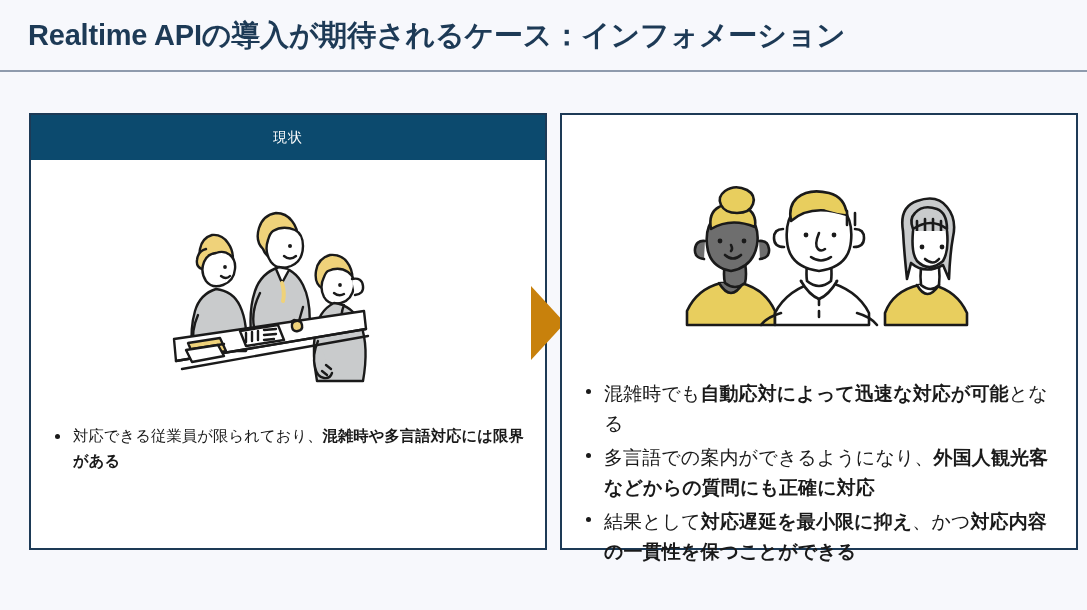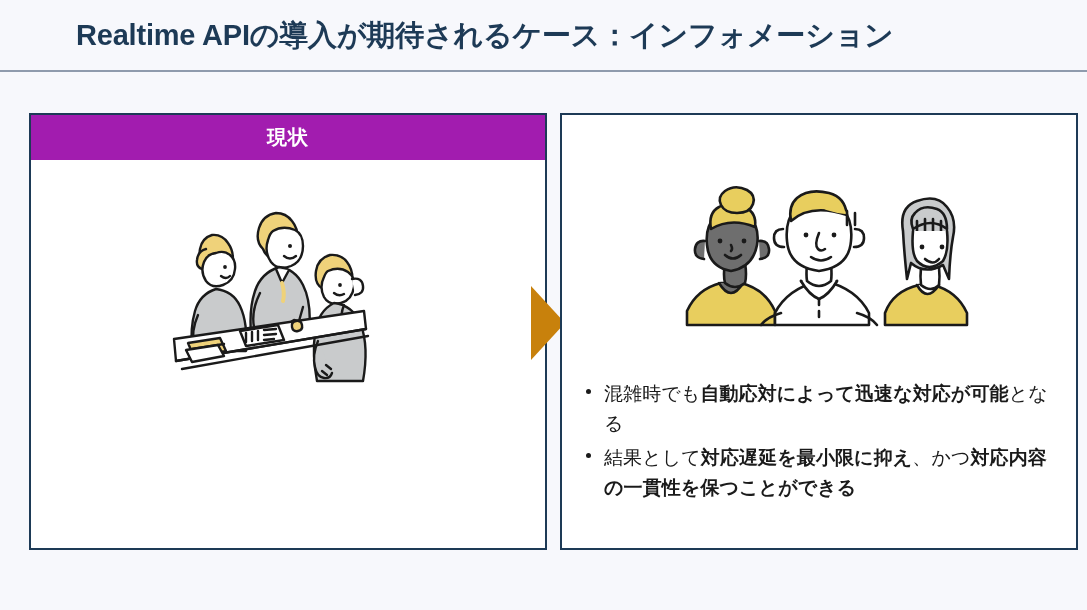--- a/index.html
+++ b/index.html
@@ -19,21 +19,20 @@
   
   .slide-title {
     position: absolute;
     left: 28px;
     top: 16px;
     font-size: 29px;
     font-weight: bold;
     letter-spacing: -0.2px;
     color: #1d3a56;
     white-space: nowrap;
-    margin-left: 48px;
   }
   .title-divider {
     position: absolute;
     left: 0;
     top: 70px;
     width: 1087px;
     height: 2px;
     background: #8f9bad;
   }
 
@@ -45,27 +44,27 @@
     height: 437px;
     background: #ffffff;
     border: 2px solid #1d3a56;
     box-sizing: border-box;
   }
   .card-left  { left: 29px; }
   .card-right { left: 560px; }
 
   .card-header {
     height: 45px;
-    background: #a21caf;
+    background: #0c4a6e;
     color: #ffffff;
     display: flex;
     align-items: center;
     justify-content: center;
-    font-size: 20px;
-    font-weight: bold;
+    font-size: 14px;
+    font-weight: normal;
     letter-spacing: 1px;
   }
 
   .card-body {
     position: relative;
     height: calc(100% - 45px);
   }
 
   
   .illustration {
@@ -182,20 +181,23 @@
           <path d="M72 138 L110 132 L116 147 L78 153 Z" fill="#ffffff"></path>
           <path d="M78 140 l0 9 M84 139 l0 9 M90 138 l0 9 M96 137 l12 -1 M96 142 l12 -1 M96 147 l10 -1"></path>
 
           <path d="M128 128 q5 -1 6 4 q1 5 -4 6 q-5 1 -6 -4 q-1 -5 4 -6 Z" fill="#efd27a"></path>
           <path d="M131 128 l4 -14"></path>
         </g>
       </svg>
     </div>
 
     <ul class="bullets left">
+      <li>
+        <span>対応できる従業員が限られており、<b>混雑時や多言語対応には限界がある</b></span>
+      </li>
     </ul>
   </div>
 </div>
 
 <div class="arrow">
   <svg width="34" height="74" viewBox="0 0 34 74" aria-hidden="true">
     <polygon points="0,0 34,37 0,74" fill="#c8810c"></polygon>
   </svg>
 </div>
 
@@ -249,17 +251,20 @@
           <path d="M256 104 q8 7 14 0"></path>
         </g>
       </svg>
     </div>
 
     <ul class="bullets right">
       <li>
         <span>混雑時でも<b>自動応対によって迅速な対応が可能</b>となる</span>
       </li>
       <li>
+        <span>多言語での案内ができるようになり、<b>外国人観光客などからの質問にも正確に対応</b></span>
+      </li>
+      <li>
         <span>結果として<b>対応遅延を最小限に抑え</b>、かつ<b>対応内容の一貫性を保つことができる</b></span>
       </li>
     </ul>
   </div>
 </div>
 
 </body></html>

